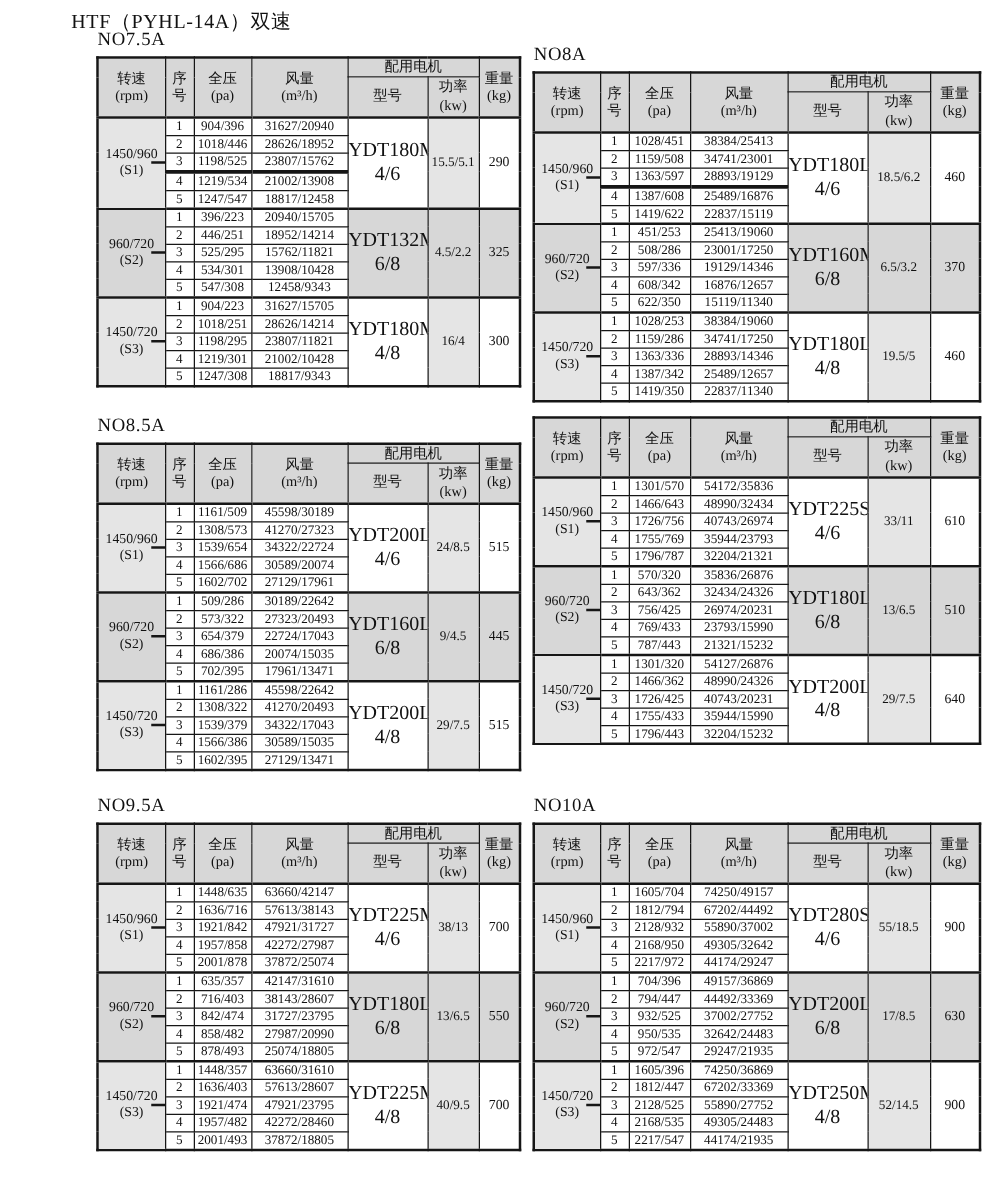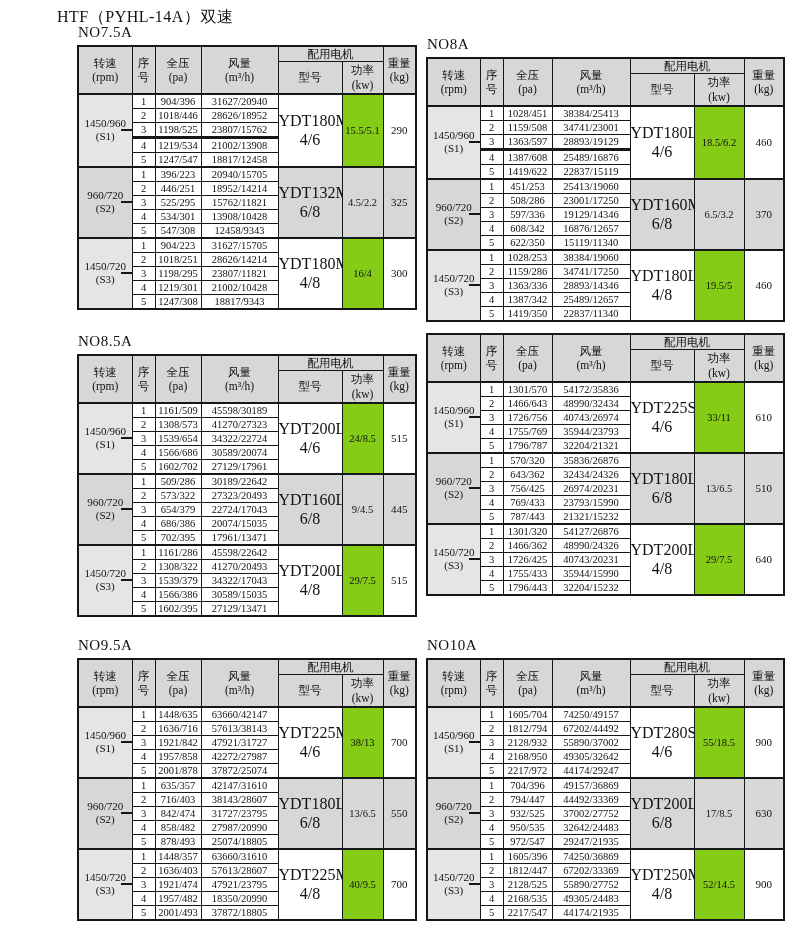--- a/index.html
+++ b/index.html
@@ -25,21 +25,21 @@
   }
   thead tr.h1{height:15px;}
   thead tr.h2{height:32px;}
   thead tr.h2 th{border-bottom-width:2px;}
   th.rs{border-bottom-width:2px;}
   tbody tr{height:13px;}
   td.num{font-size:10.5px;line-height:13px;white-space:nowrap;}
   .speed-cell{font-size:11px;line-height:1.2;position:relative;background:#e5e5e5;}
   .model-cell{font-size:16px;line-height:1.2;background:#fff;}
   .spd,.mode,.mdl,.pole{display:block;white-space:nowrap;}
-  .power-cell{font-size:10.5px;white-space:nowrap;background:#84cc16;}
+  .power-cell{font-size:10.5px;white-space:nowrap;background:#e5e5e5;}
   .weight-cell{font-size:11px;background:#fff;}
   .shade{background:#d7d7d7 !important;}
   .speed-cell.art::after{
     content:"";position:absolute;right:-1px;top:calc(50% - 1px);
     width:12px;border-top:2px solid #161616;
   }
   td.thick-bottom{border-bottom-width:3px;}
   tr.sec-start td{border-top-width:2px;}
   
   .lt table.spec{width:338px;}
@@ -756,21 +756,21 @@
           <td class="num">57613/28607</td>
         </tr>
         <tr>
           <td class="num">3</td>
           <td class="num">1921/474</td>
           <td class="num">47921/23795</td>
         </tr>
         <tr>
           <td class="num">4</td>
           <td class="num">1957/482</td>
-          <td class="num">18350/20990</td>
+          <td class="num">42272/28460</td>
         </tr>
         <tr>
           <td class="num">5</td>
           <td class="num">2001/493</td>
           <td class="num">37872/18805</td>
         </tr>
       </tbody>
     </table>
   </div>
     <div class="tblock rt" style="left: 406px; top: 637px;">

